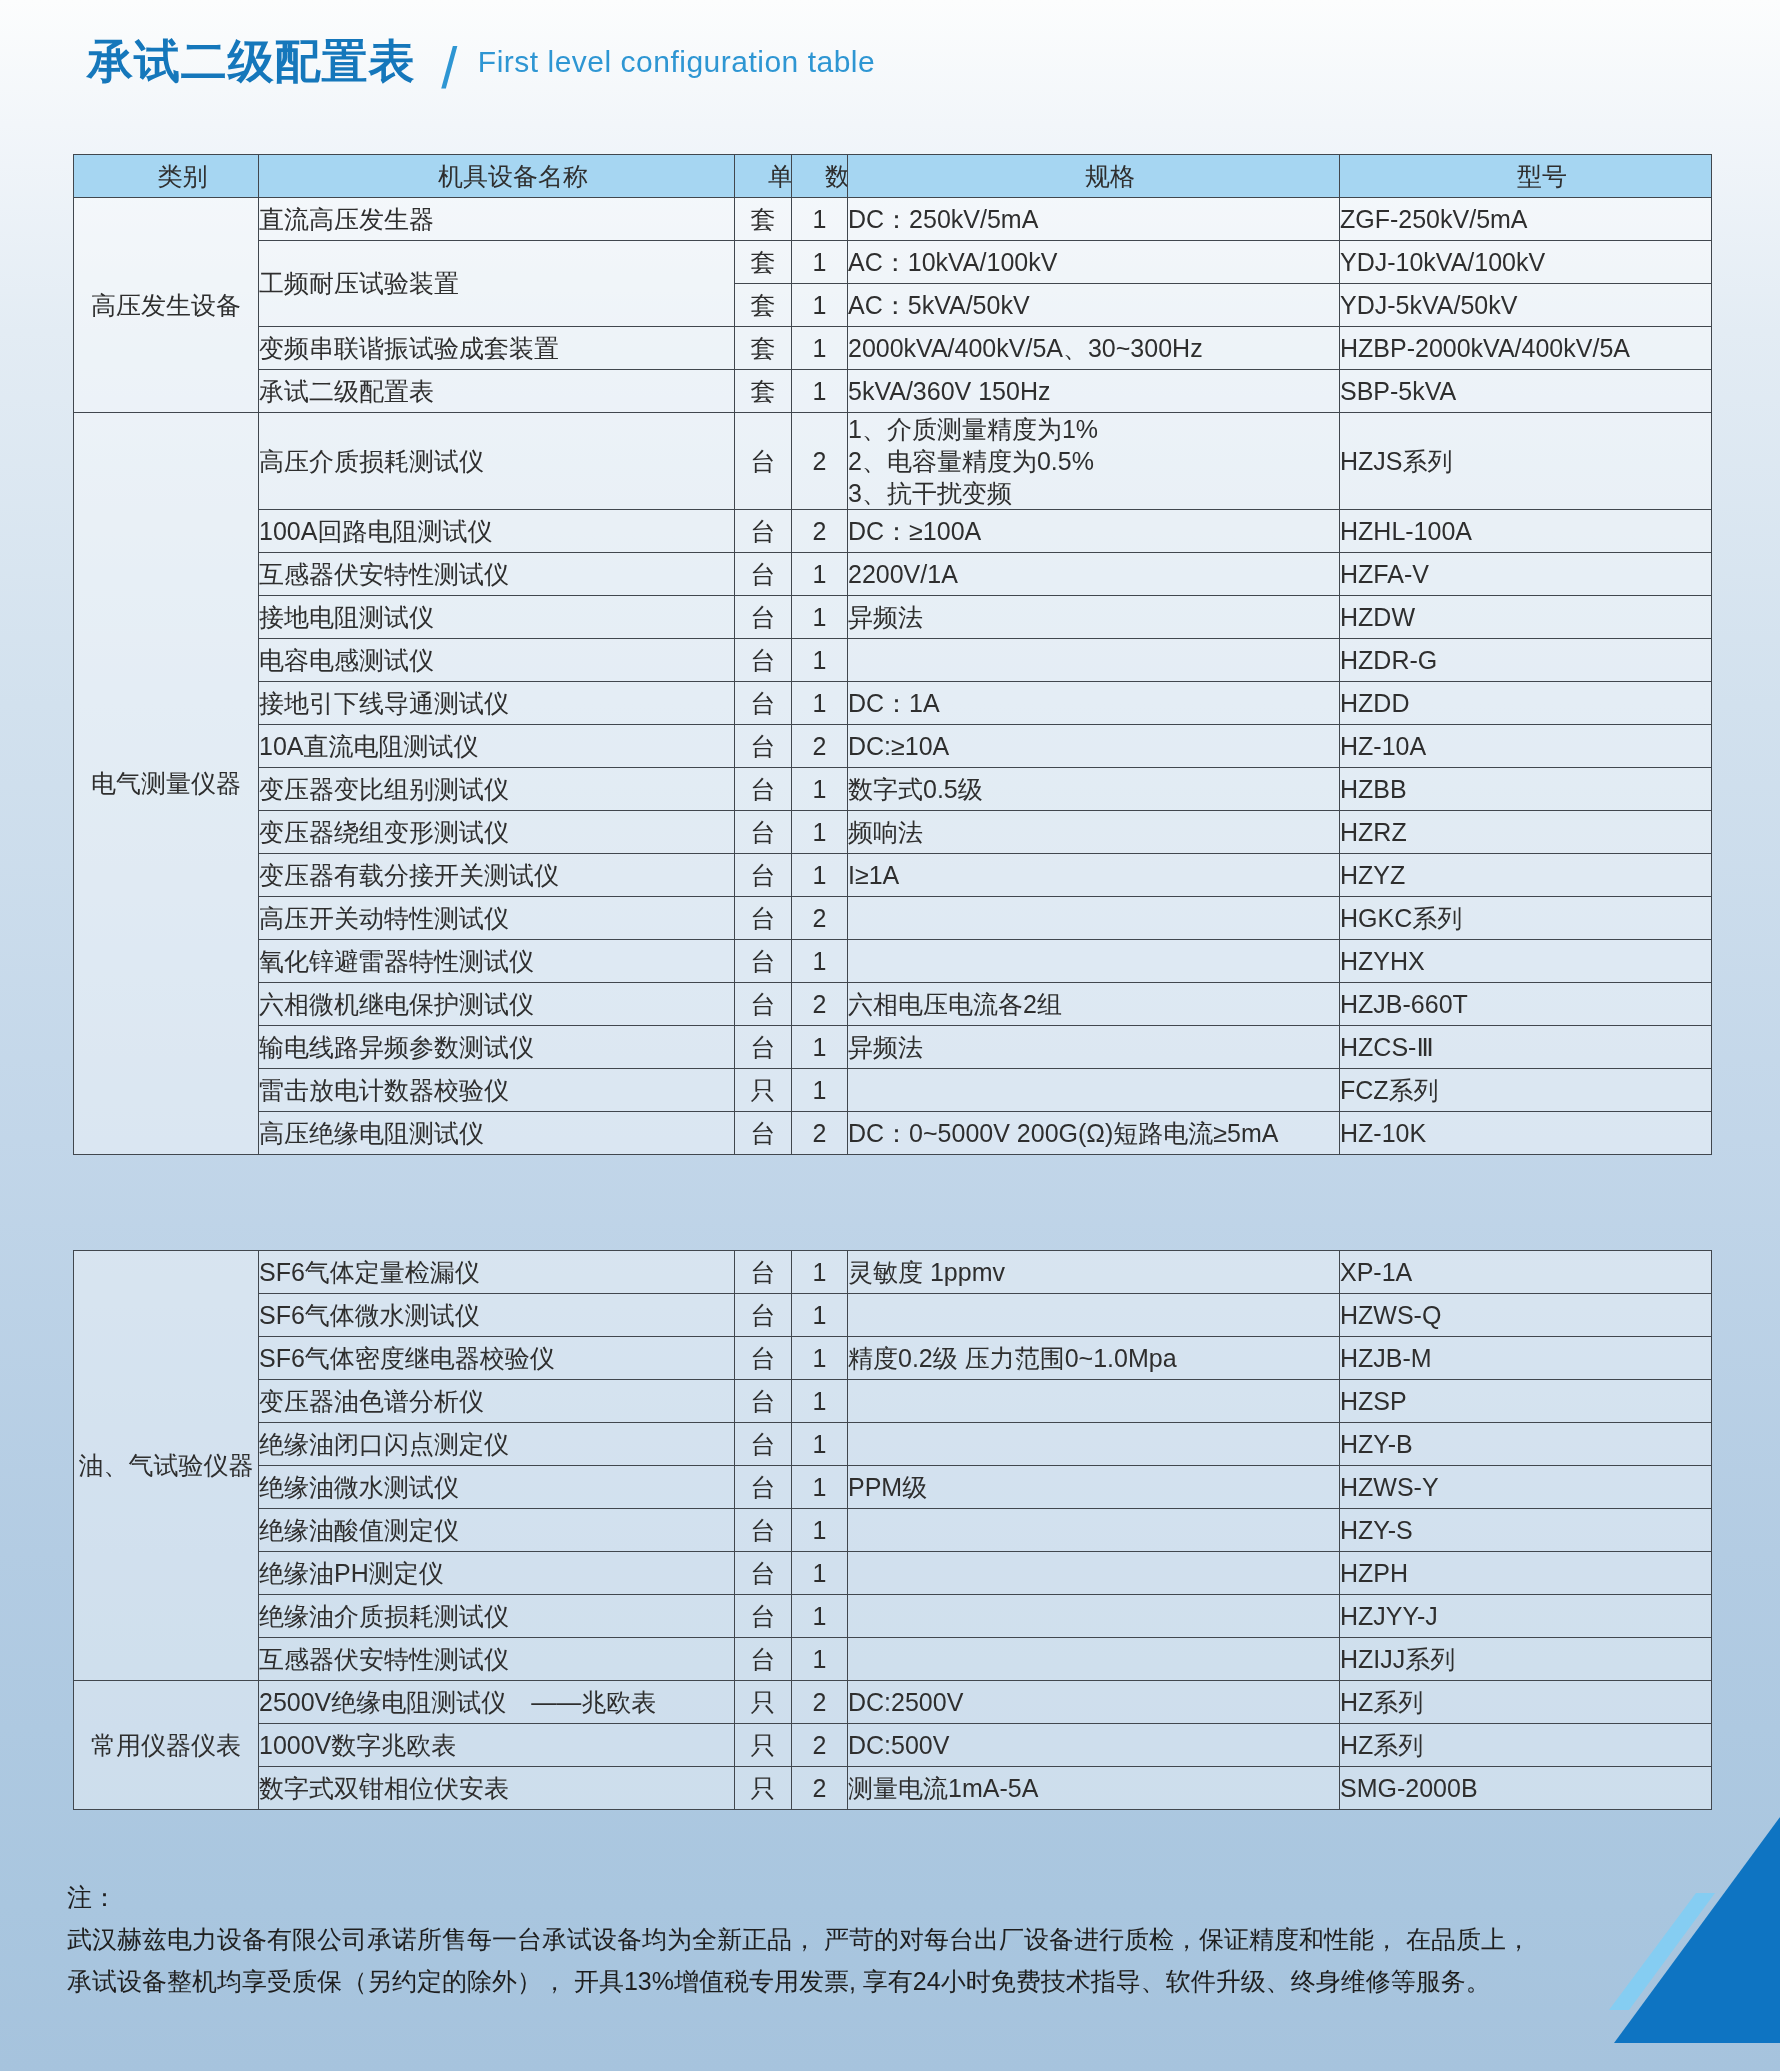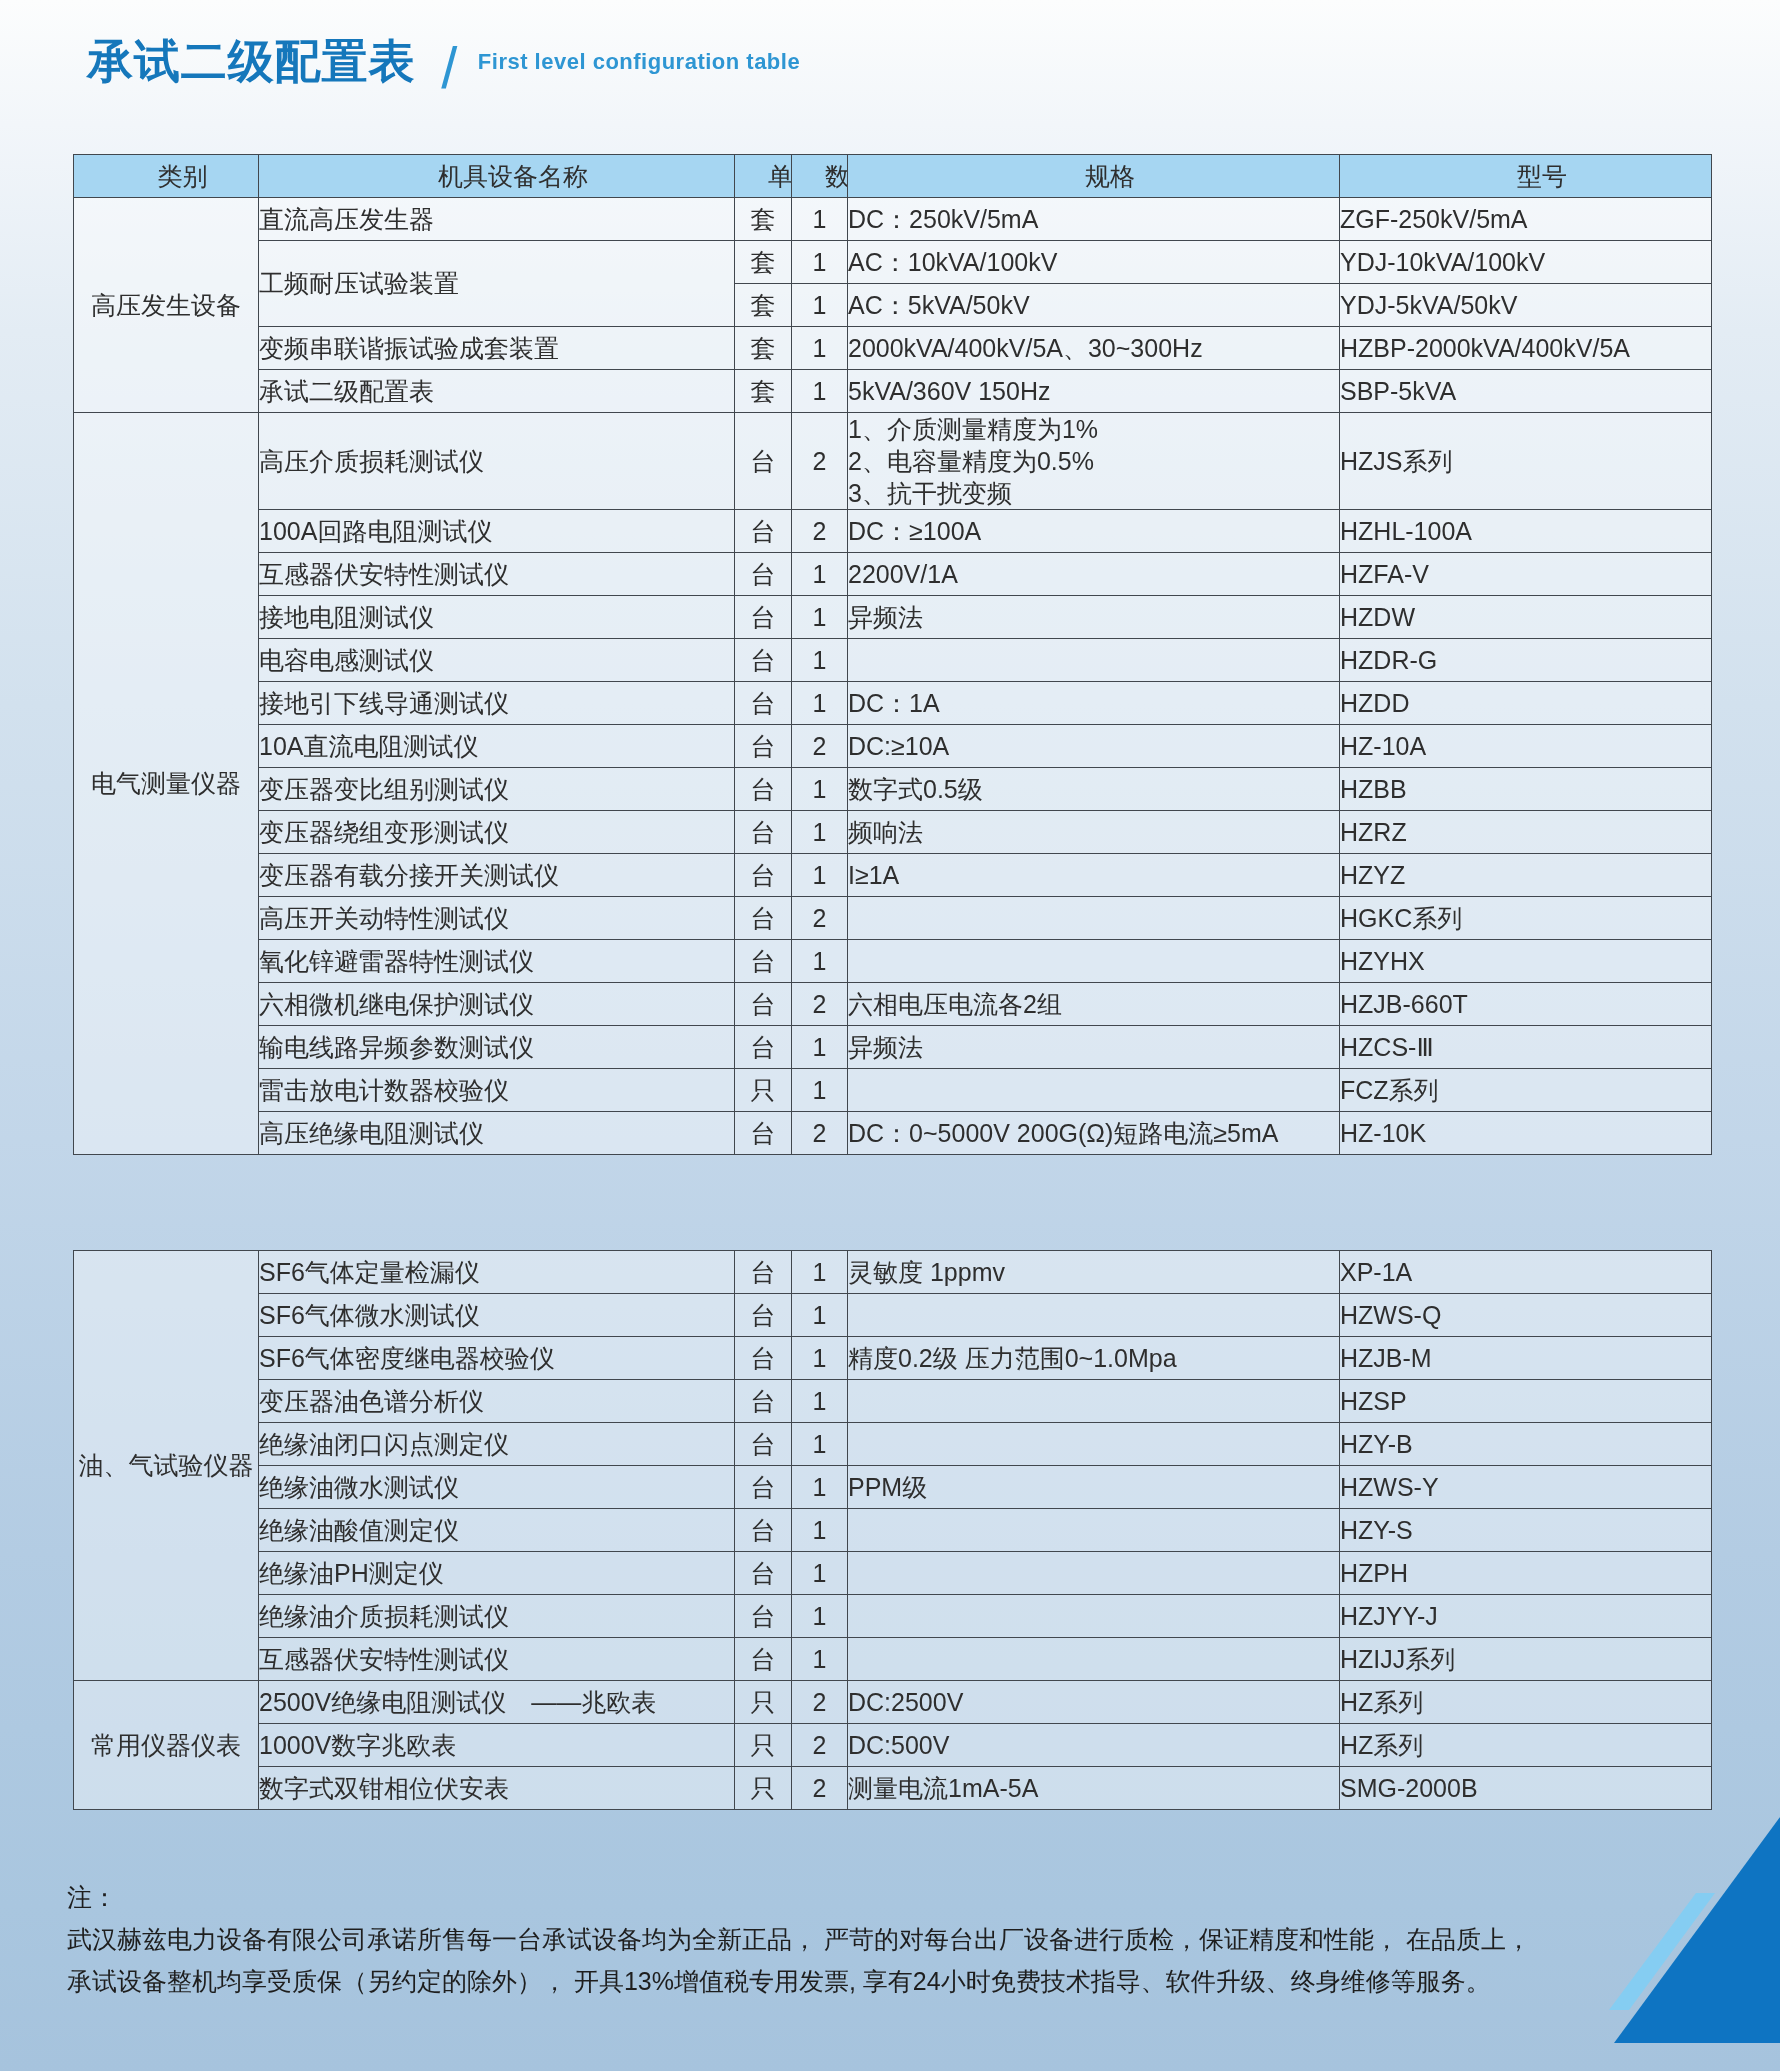--- a/index.html
+++ b/index.html
@@ -5,21 +5,21 @@
   html,body{margin:0;padding:0;}
   body{
     width:1781px;height:2071px;position:relative;overflow:hidden;
     font-family:"Liberation Sans","DejaVu Sans",sans-serif;
     background:linear-gradient(180deg,#fcfdfd 0%,#f2f6fa 6%,#e3ecf4 16%,#d2e1ee 34%,#c2d6e9 55%,#b3cce3 75%,#a9c6df 92%,#a6c3dd 100%);
   }
   
   .page-header{position:absolute;top:28px;left:87px;display:flex;align-items:center;}
   .page-title{font-size:46px;font-weight:700;color:var(--title-blue);letter-spacing:0.9px;}
   .title-slash{font-size:58px;font-weight:300;color:var(--subtitle-blue);margin:0 20.4px 0 26px;transform:translateY(5.6px);display:inline-block;}
-  .page-subtitle{font-size:22px;font-weight:700;color:var(--subtitle-blue);letter-spacing:0.5px;}
+  .page-subtitle{font-size:30px;font-weight:400;color:var(--subtitle-blue);letter-spacing:0.5px;}
   
   table.cfg{border-collapse:collapse;table-layout:fixed;width:1636px;position:absolute;left:73px;
     border:1.9px solid var(--border-dark);}
   .t1{top:154px;}
   .t2{top:1250px;}
   table.cfg th,table.cfg td{
     border:1.9px solid var(--border-dark);
     font-size:25px;color:var(--text-dark);
     background:rgba(255,255,255,0.40);
     padding:0;overflow:hidden;white-space:nowrap;

